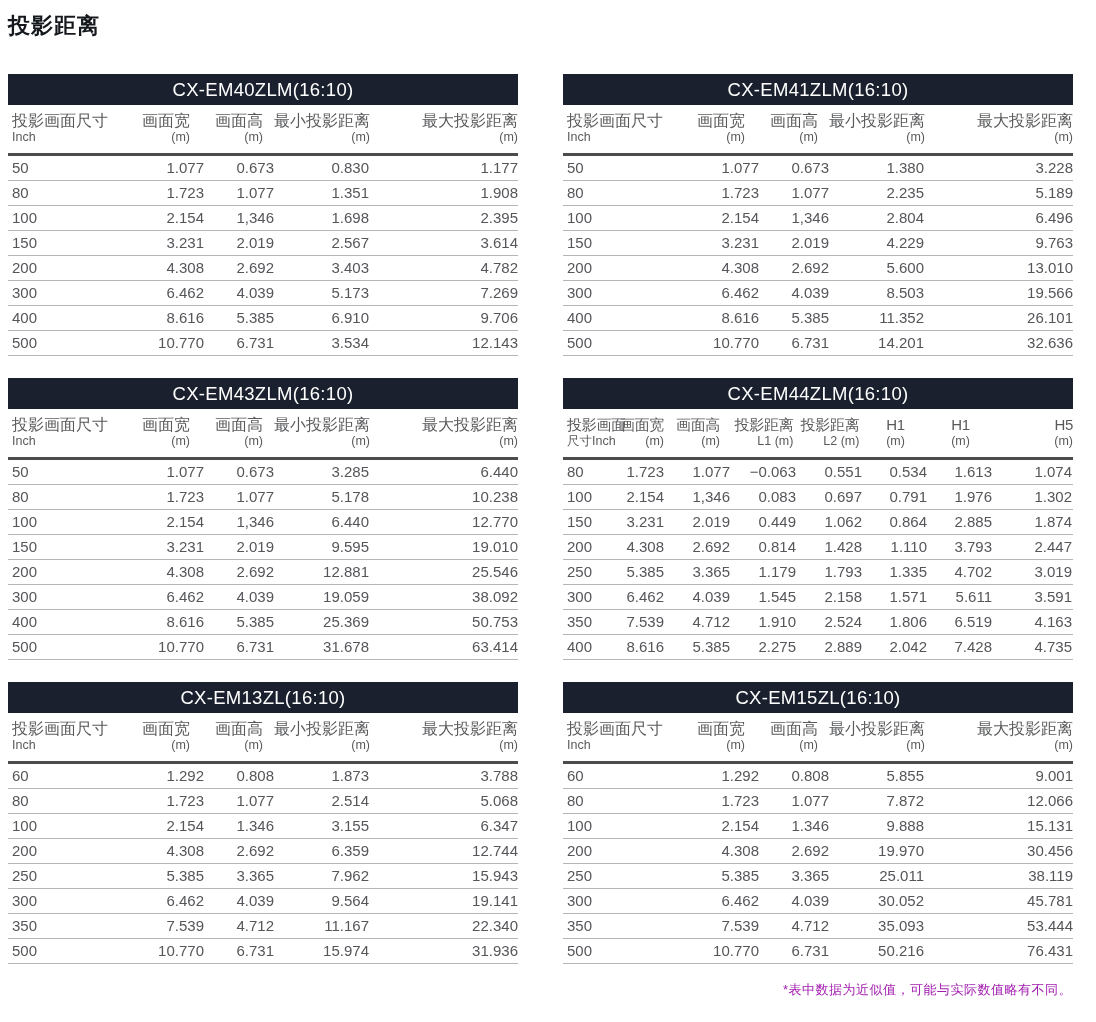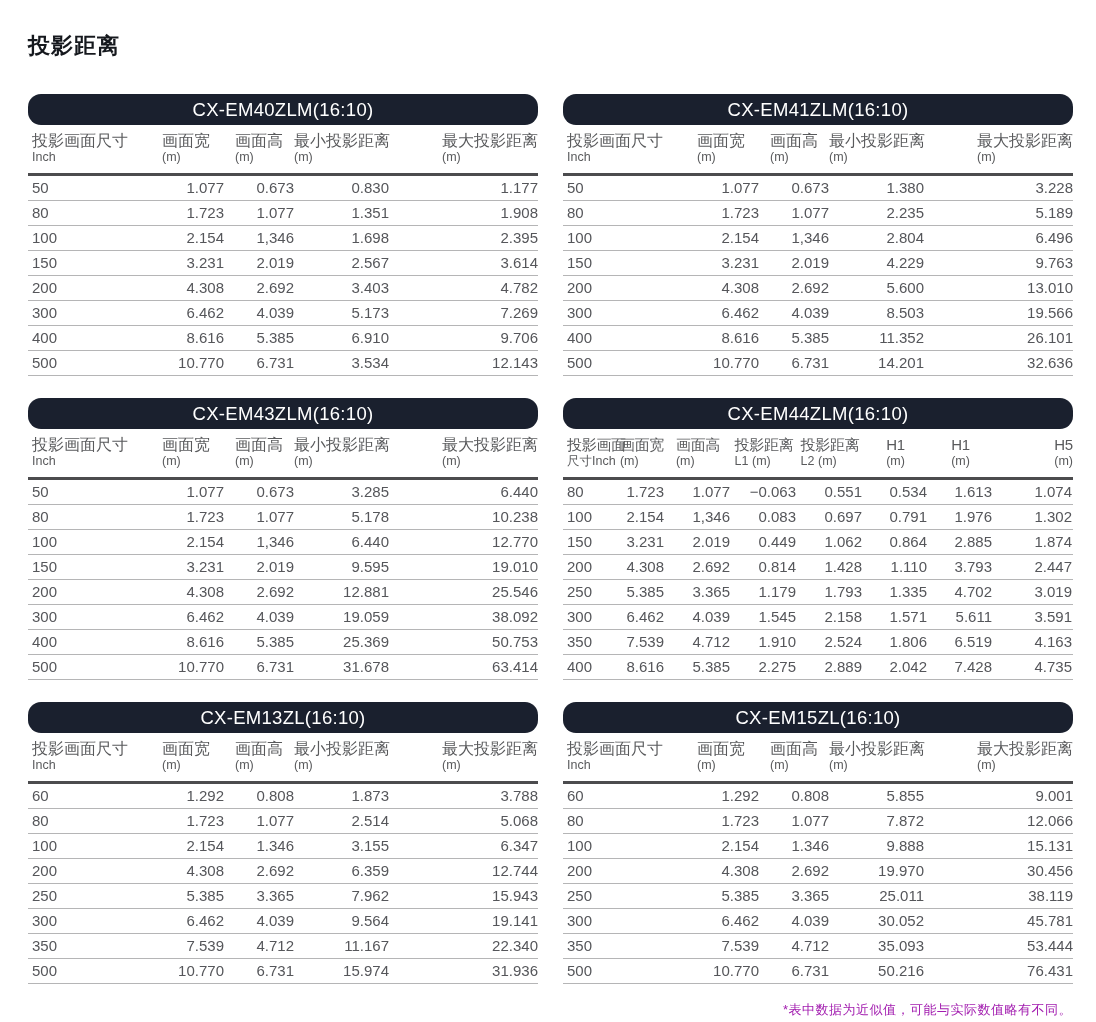--- a/index.html
+++ b/index.html
@@ -3,46 +3,46 @@
 <meta charset="utf-8">
 <style>
   * { box-sizing: border-box; }
   html, body { margin: 0; padding: 0; }
   body {
     width: 1096px; height: 1022px;
     background: #ffffff;
     font-family: "Liberation Sans", "DejaVu Sans", sans-serif;
     color: #55565a;
   }
-  .page { padding: 8px 23px 0 28px; margin-top: 20px; }
+  .page { padding: 8px 23px 0 8px; }
   .title {
     font-size: 22px; font-weight: bold; color: #15181d;
     letter-spacing: 1px; margin: 4px 0 0 0; line-height: 28px;
   }
   .band {
     display: flex; justify-content: space-between; align-items: flex-start;
   }
   .band-1 { margin-top: 34px; }
   .band-2, .band-3 { margin-top: 22px; }
   .tbl, .col { width: 510px; }
   .tbar {
     background: var(--hdr-bg, #1a202e);
     color: var(--hdr-fg, #ffffff);
     height: 31px; display: flex; align-items: center; justify-content: center;
-    font-size: 18.5px; letter-spacing: 0.3px; border-radius: 13px;
+    font-size: 18.5px; letter-spacing: 0.3px;
   }
   table {
     border-collapse: collapse; table-layout: fixed; width: 510px;
   }
   thead th {
     font-weight: normal; color: #595a5c;
     border-bottom: 3px solid #4c4c4e;
     padding: 7px 0 8px 0; vertical-align: top; text-decoration: underline;
   }
-  .hwrap { display: inline-block; text-align: left; }
+  .hwrap { display: inline-block; text-align: right; }
   .h1 { display: block; font-size: 16px; line-height: 18px; white-space: nowrap; }
   .h2 { display: block; font-size: 12.5px; line-height: 15px; white-space: nowrap; }
   table.t8 .h1 { font-size: 15px; letter-spacing: -0.3px; }
   th.a-left { text-align: left; }
   th.a-left .hwrap { text-align: left; }
   th.a-mid { text-align: center; }
   th.a-right { text-align: right; }
   tbody td {
     font-size: 15px; color: #55565a;
     border-bottom: 1px solid #b5b5b6;

